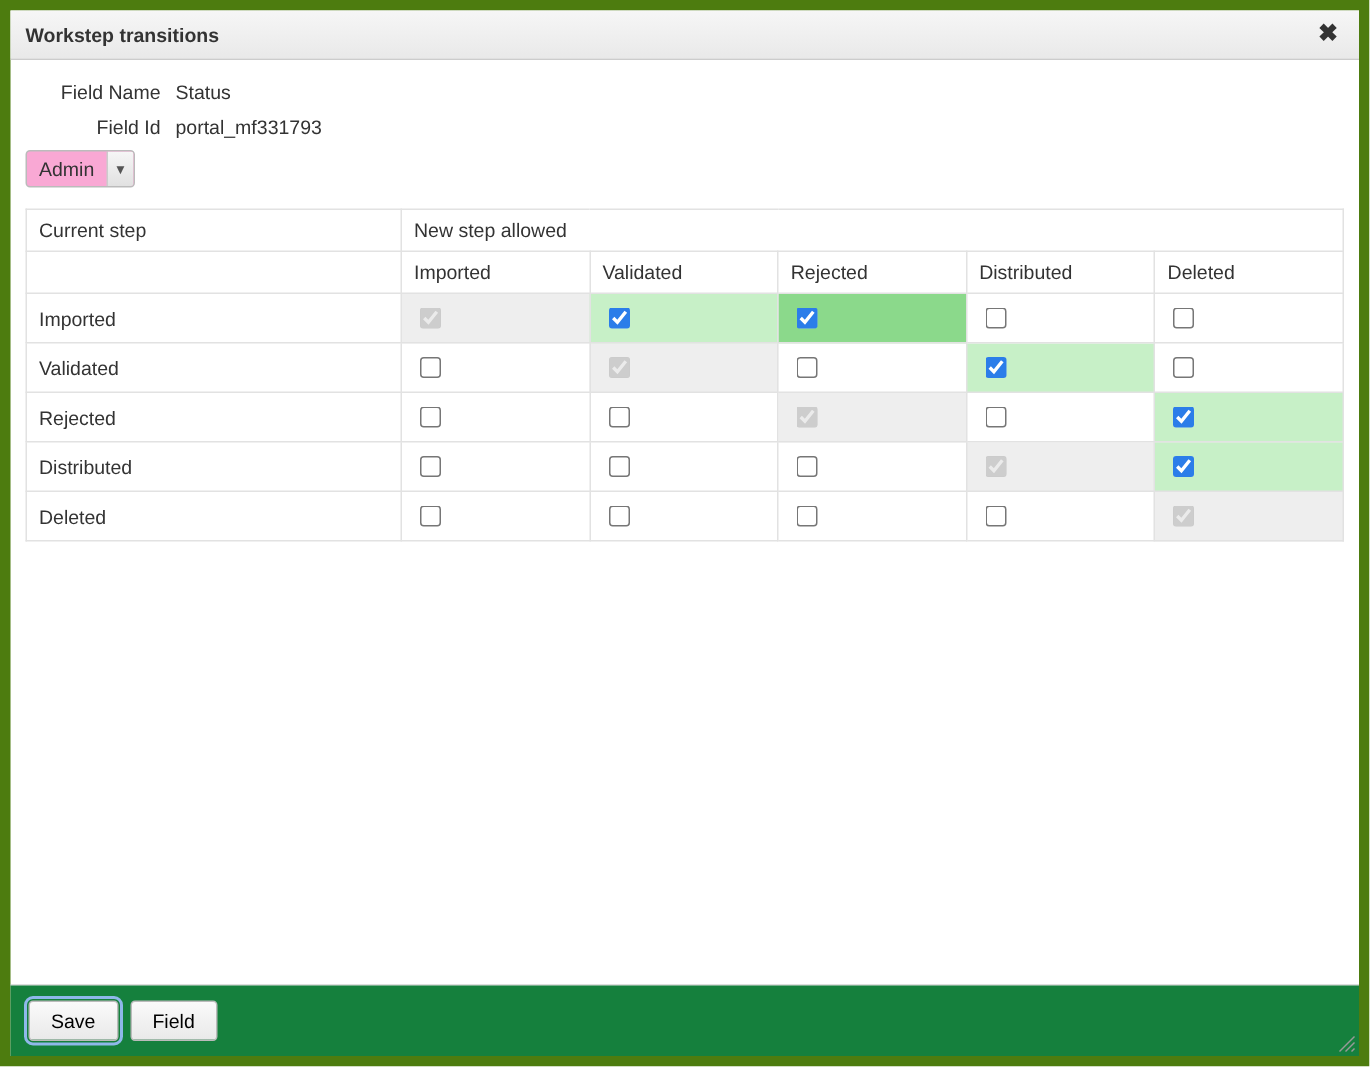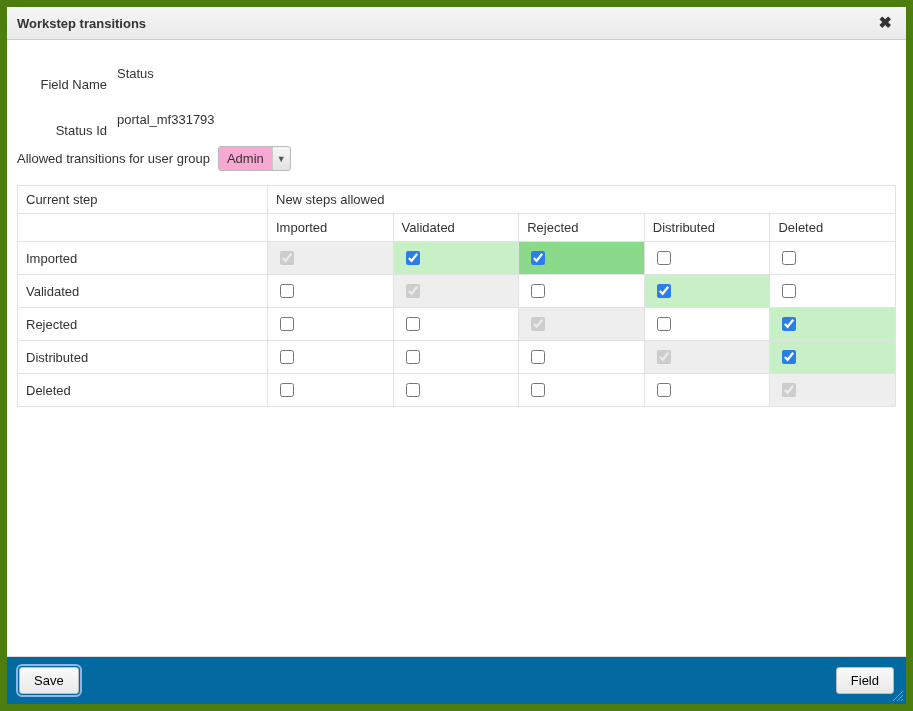--- a/index.html
+++ b/index.html
@@ -3,40 +3,40 @@
 <meta charset="utf-8">
 <style>
   * { box-sizing: border-box; }
   html, body { margin:0; padding:0; font-family: Arial, Helvetica, sans-serif; font-size:13px; color:#333; background:#fff; }
   .dialog { width:913px; height:711px; border:7px solid #4d7c0f; position:relative; display:flex; flex-direction:column; }
   .titlebar { background:linear-gradient(#f6f6f6,#e9e9e9); border-bottom:1px solid #ccc; padding:6px 10px; display:flex; align-items:center; justify-content:space-between; }
   .titlebar .title { font-weight:bold; font-size:13px; }
   .close-x { font-size:16px; font-weight:bold; cursor:pointer; line-height:1; padding:2px 4px; }
   .content { flex:1 1 auto; padding:10px 10px 6px 10px; overflow:auto; }
   .meta-row { display:flex; align-items:center; margin:4px 0 8px 0; }
-  .meta-label { width:100px; text-align:right; padding-right:10px; color:#333; font-size:13px;margin-top:23px; }
+  .meta-label { width:100px; text-align:right; padding-right:10px; color:#333; font-size:13px; }
   .meta-value { font-size:13px;text-align:right; }
   .group-row { display:flex; align-items:center; margin:6px 0 14px 0; }
   .group-label { padding-right:8px; font-size:13px; }
   .dropdown { display:inline-flex; border:1px solid #bbb; border-radius:3px; overflow:hidden; background:#f9a8d4; }
   .dropdown .dd-text { padding:4px 8px; font-size:13px; }
   .dropdown .dd-caret { background:linear-gradient(#f6f6f6,#e1e1e1); border-left:1px solid #ccc; width:18px; display:flex; align-items:center; justify-content:center; font-size:9px; color:#555; }
   table.trans { width:100%; border-collapse:collapse; table-layout:fixed; }
   table.trans th, table.trans td { border:1px solid #e2e2e2; font-size:13px; text-align:left; padding:6px 8px; vertical-align:middle; }
   table.trans thead tr.hdr1 th { font-weight:normal; background:#fff; }
   table.trans thead tr.hdr2 th { font-weight:normal; background:#fff; }
   table.trans col.first { width:250px; }
   td.cell { text-align:center; padding:4px 0; }
   td.self { background:#eeeeee; }
   td.green-light { background:#c7f0c7; }
   td.green-dark { background:#8bd98b; }
   td.white { background:#fff; }
   input.chk { width:14px; height:14px; accent-color:#2b7de9; }
   input.chk[disabled] { accent-color:#999; }
-  .footer { border-top:1px solid #ddd; padding:10px 12px; display:flex; justify-content:space-between; gap:8px; background:#0369a1; }
+  .footer { border-top:1px solid #ddd; padding:10px 12px; display:flex; justify-content:flex-start; gap:8px; background:#15803d; }
   .btn { border:1px solid #bbb; background:linear-gradient(#fafafa,#e9e9e9); padding:5px 14px; font-size:13px; border-radius:3px; cursor:pointer; }
   .btn.primary { outline:2px solid #8fb8ea; outline-offset:1px; }
   .resize-grip { position:absolute; right:2px; bottom:2px; width:14px; height:14px; cursor:nwse-resize; }
   .resize-grip svg { display:block; }
 </style>
 </head>
 <body>
 
 <div class="dialog">
 
@@ -45,45 +45,44 @@
     <span class="close-x">✖</span>
   </div>
 
   <div class="content">
 
     <div class="meta-row">
       <div class="meta-label">Field Name</div>
       <div class="meta-value">Status</div>
     </div>
     <div class="meta-row">
-      <div class="meta-label">Status Id</div>
+      <div class="meta-label">Field Id</div>
       <div class="meta-value">portal_mf331793</div>
     </div>
 
     <div class="group-row">
-      <div class="group-label">Allowed transitions for user group</div>
       <div class="dropdown">
         <span class="dd-text">Admin</span>
         <span class="dd-caret">▼</span>
       </div>
     </div>
 
     <table class="trans">
       <colgroup>
         <col class="first">
           <col>
           <col>
           <col>
           <col>
           <col>
       </colgroup>
       <thead>
         <tr class="hdr1">
           <th>Current step</th>
-          <th colspan="5">New steps allowed</th>
+          <th colspan="5">New step allowed</th>
         </tr>
         <tr class="hdr2" id="step-header-row">
           <th></th>
         <th>Imported</th>
             <th>Validated</th>
             <th>Rejected</th>
             <th>Distributed</th>
             <th>Deleted</th>
           </tr>
       </thead>

